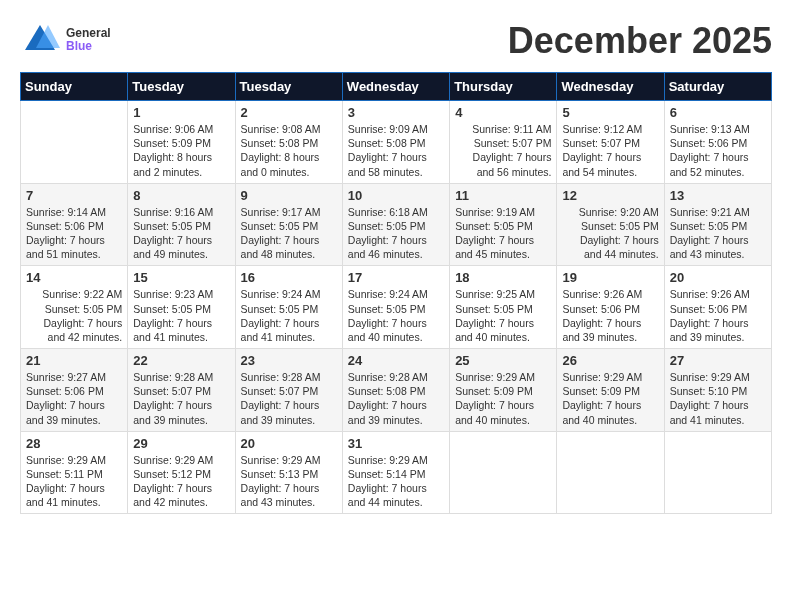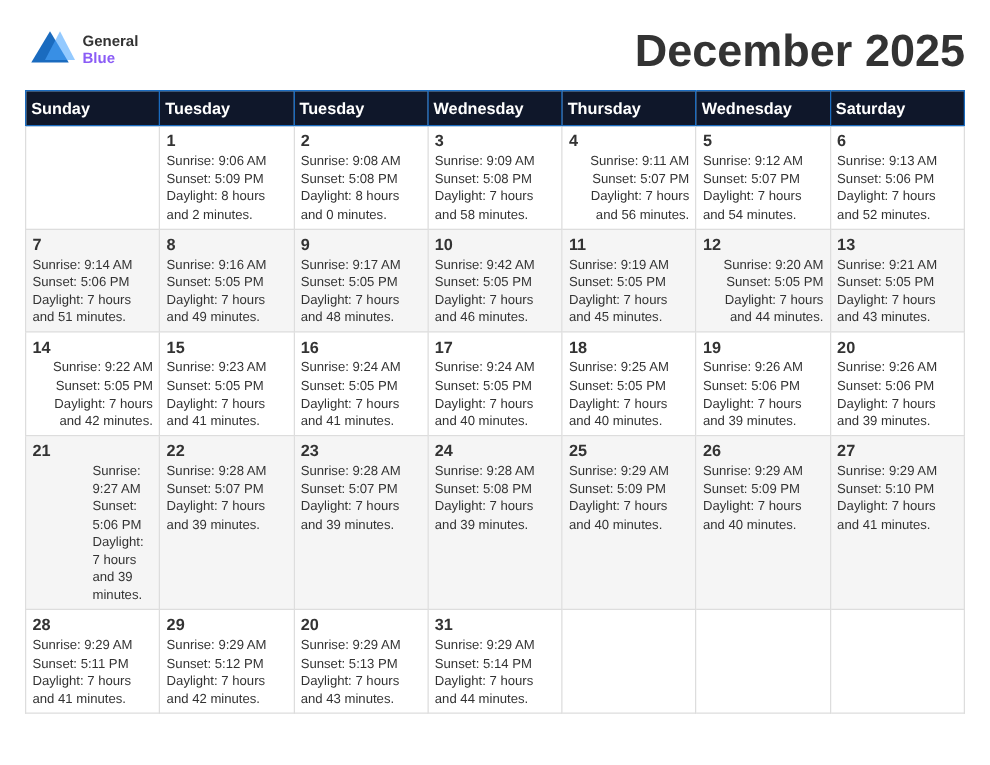--- a/index.html
+++ b/index.html
@@ -181,21 +181,21 @@
         </td>
         <td>
           <span class="cell-day">9</span>
           <div class="cell-info" style="white-space: pre-line;">Sunrise: 9:17 AM
 Sunset: 5:05 PM
 Daylight: 7 hours
 and 48 minutes.</div>
         </td>
         <td>
           <span class="cell-day">10</span>
-          <div class="cell-info" style="white-space: pre-line;">Sunrise: 9:42 AM
+          <div class="cell-info" style="white-space: pre-line;">Sunrise: 6:18 AM
 Sunset: 5:05 PM
 Daylight: 7 hours
 and 46 minutes.</div>
         </td>
         <td>
           <span class="cell-day">11</span>
           <div class="cell-info" style="white-space: pre-line;">Sunrise: 9:19 AM
 Sunset: 5:05 PM
 Daylight: 7 hours
 and 45 minutes.</div>
@@ -262,21 +262,21 @@
           <span class="cell-day">20</span>
           <div class="cell-info" style="white-space: pre-line;">Sunrise: 9:26 AM
 Sunset: 5:06 PM
 Daylight: 7 hours
 and 39 minutes.</div>
         </td>
       </tr>
       <tr>
         <td>
           <span class="cell-day">21</span>
-          <div class="cell-info" style="white-space: pre-line; margin-left: 48px;">Sunrise: 9:27 AM
+          <div class="cell-info" style="white-space: pre-line;">Sunrise: 9:27 AM
 Sunset: 5:06 PM
 Daylight: 7 hours
 and 39 minutes.</div>
         </td>
         <td>
           <span class="cell-day">22</span>
           <div class="cell-info" style="white-space: pre-line;">Sunrise: 9:28 AM
 Sunset: 5:07 PM
 Daylight: 7 hours
 and 39 minutes.</div>

